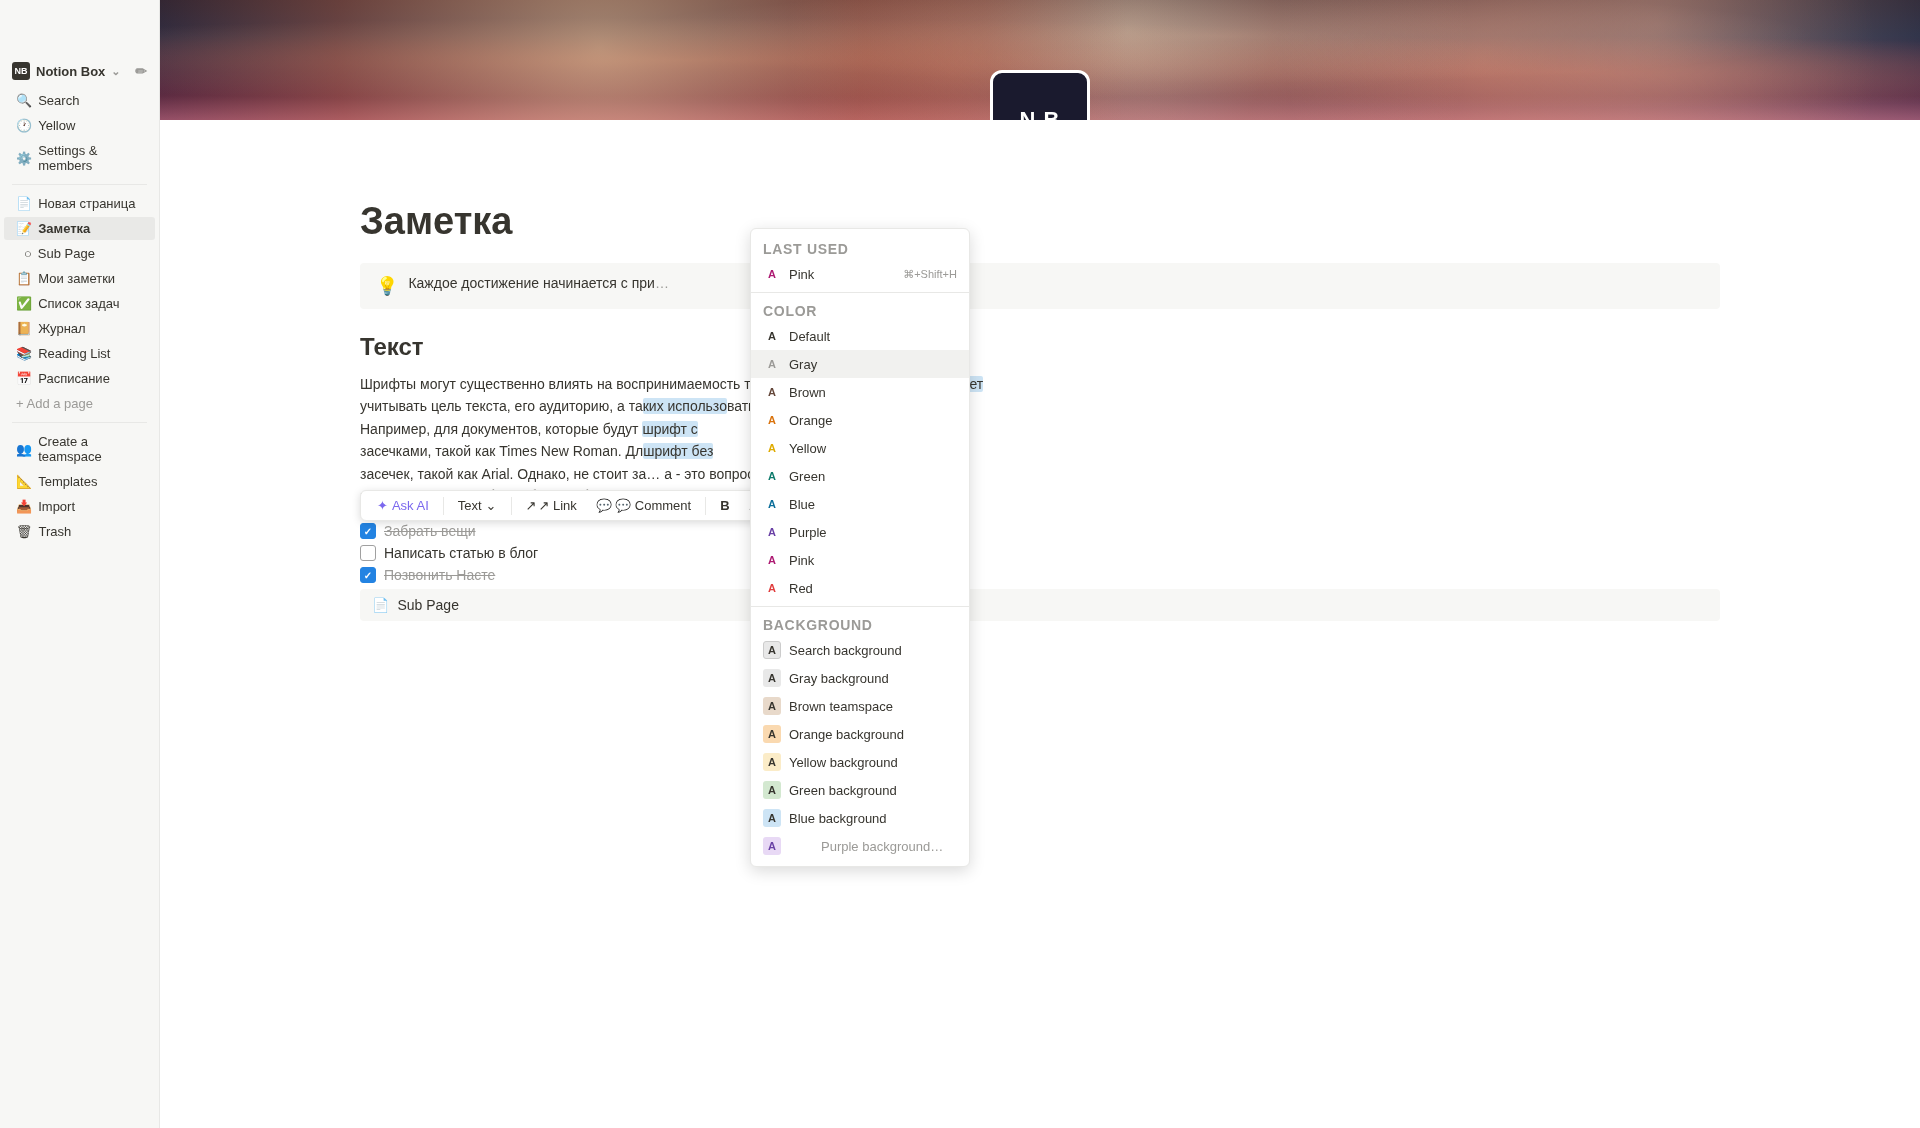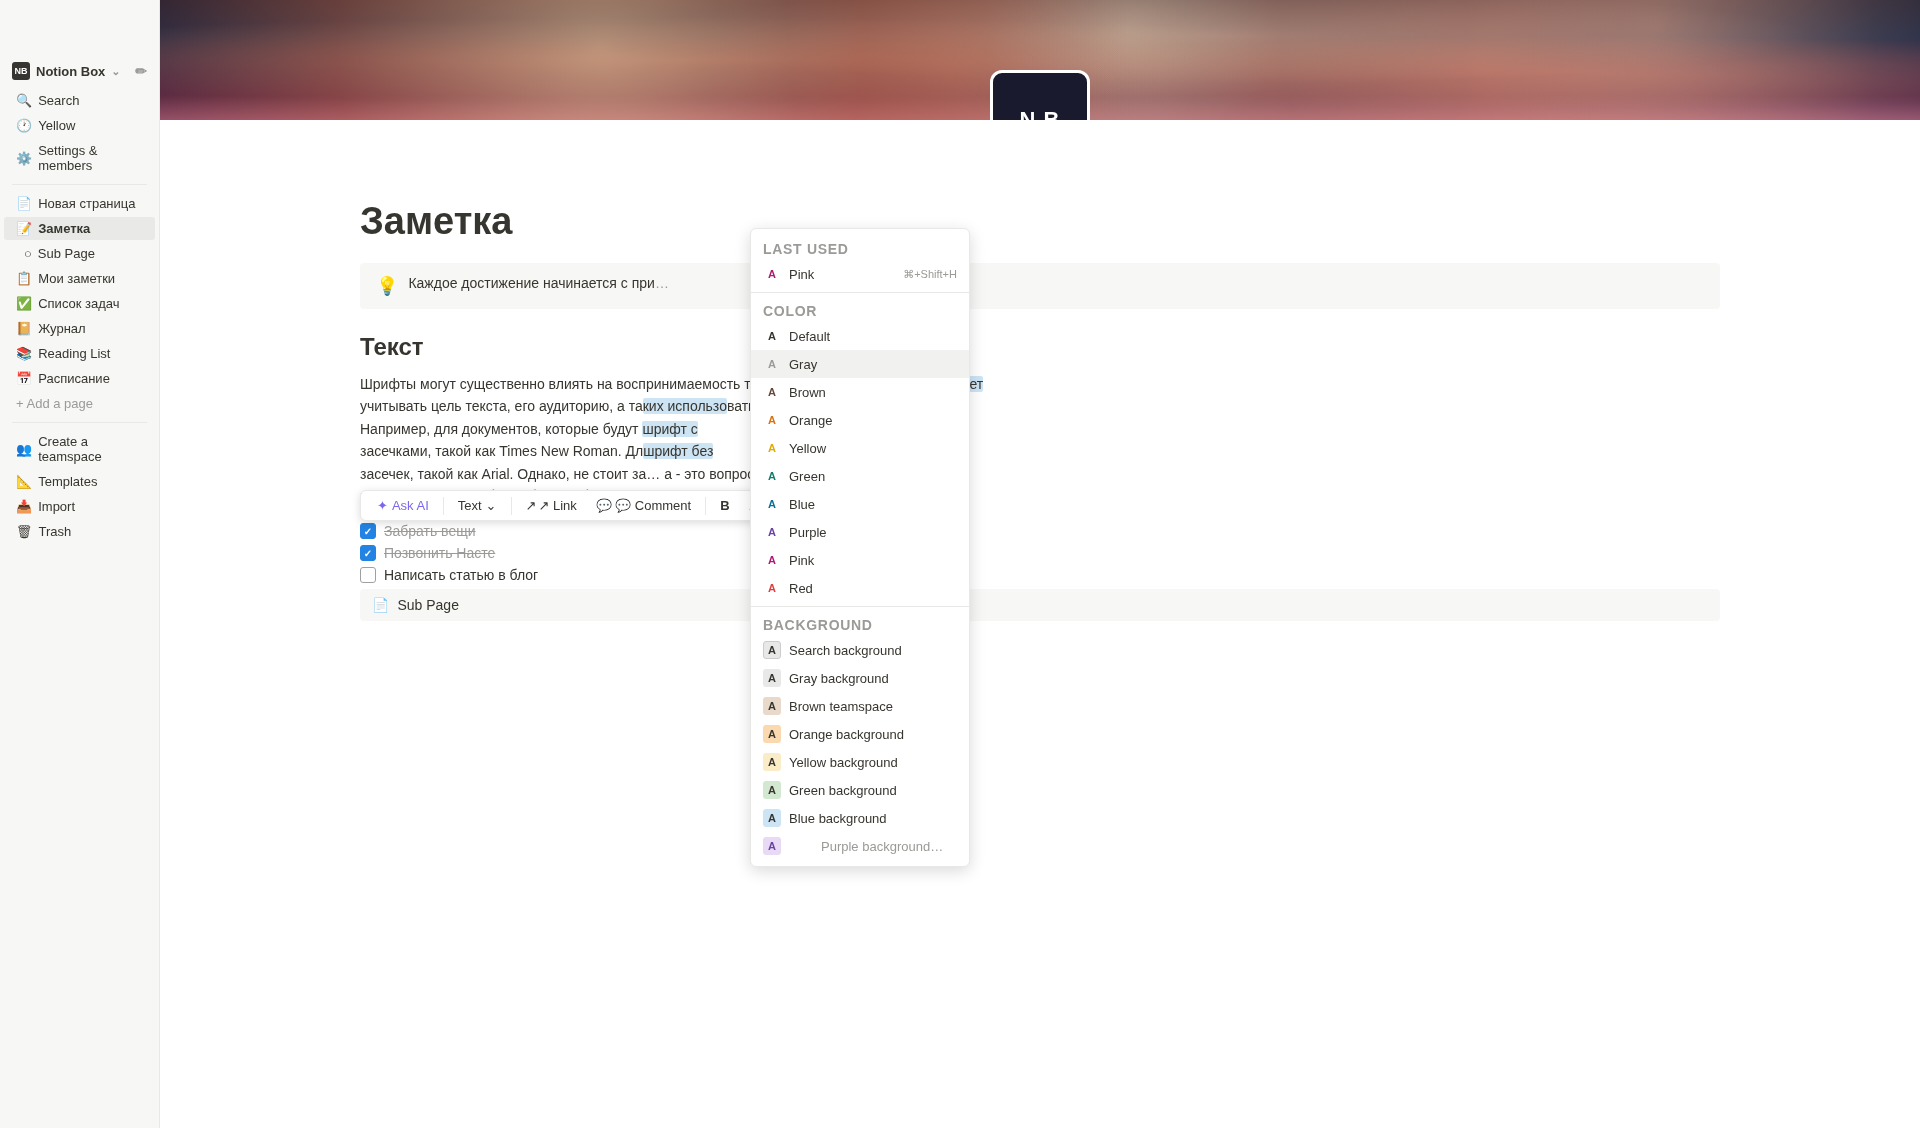--- a/index.html
+++ b/index.html
@@ -467,26 +467,26 @@
       засечек, такой как Arial. Однако, не стоит за… а - это вопрос вкуса,<br>
       и важнее всего, чтобы он был удобным для…
     </div>
 
 
     <div class="checkbox-item">
       <div class="checkbox checked"></div>
       <span class="checkbox-label done">Забрать вещи</span>
     </div>
     <div class="checkbox-item">
+      <div class="checkbox"></div>
+      <span class="checkbox-label">Написать статью в блог</span>
+    </div>
+    <div class="checkbox-item">
       <div class="checkbox checked"></div>
       <span class="checkbox-label done">Позвонить Насте</span>
-    </div>
-    <div class="checkbox-item">
-      <div class="checkbox"></div>
-      <span class="checkbox-label">Написать статью в блог</span>
     </div>
 
 
     <div class="sub-page-item">
       <span class="page-icon">📄</span>
       <span>Sub Page</span>
     </div>
 
   </div>
 

